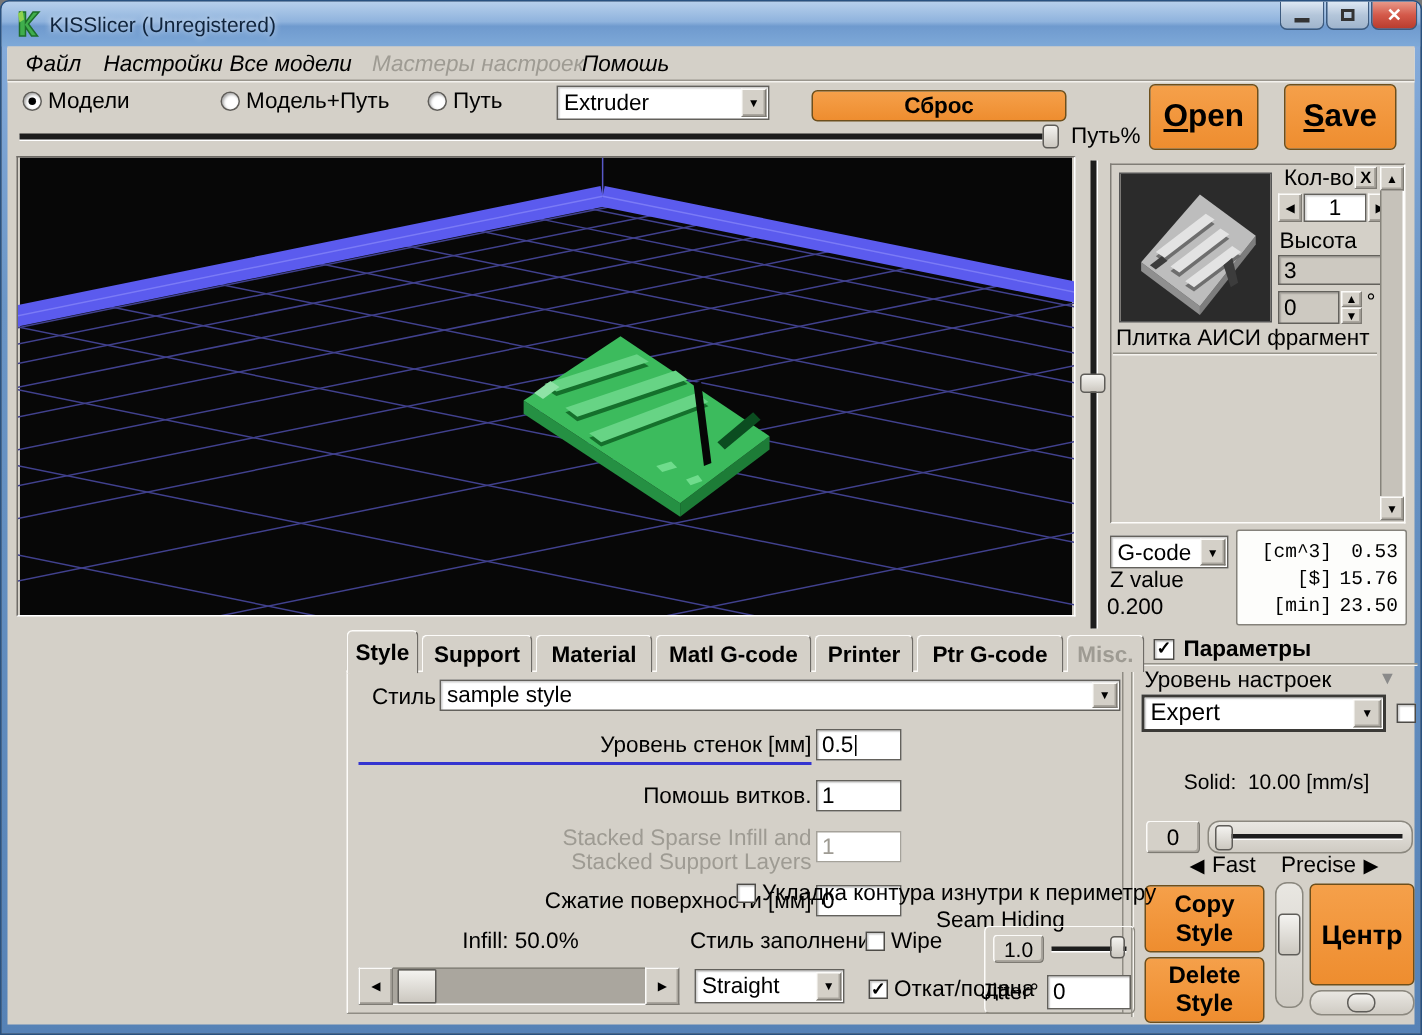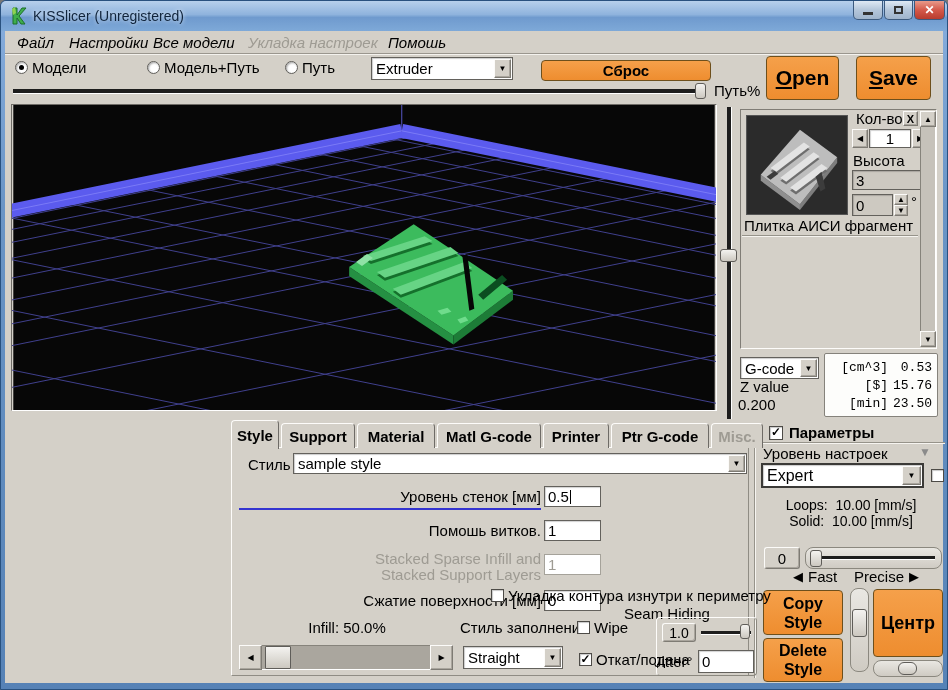--- a/index.html
+++ b/index.html
@@ -103,21 +103,21 @@
       <span>✕</span>
     </div>
   </div>
 
   <div class="client"></div>
 
   <div class="menubar"></div>
   <span class="menu-item" style="left:16px">Файл</span>
   <span class="menu-item" style="left:68px">Настройки</span>
   <span class="menu-item" style="left:152px">Все модели</span>
-  <span class="menu-item dis" style="left:247px">Укладка настроек</span>
+  <span class="menu-item dis" style="left:247px">Мастеры настроек</span>
   <span class="menu-item" style="left:387px">Помошь</span>
 
   <div class="radio sel" style="left:14px;top:60px"></div>
   <span class="lbl" style="left:31px;top:58px">Модели</span>
   <div class="radio" style="left:146px;top:60px"></div>
   <span class="lbl" style="left:163px;top:58px">Модель+Путь</span>
   <div class="radio" style="left:284px;top:60px"></div>
   <span class="lbl" style="left:301px;top:58px">Путь</span>
 
   <div class="combo" style="left:370px;top:56px;width:142px;height:23px">
@@ -340,21 +340,20 @@
   <div class="etch-v" style="left:753px;top:441px;height:236px"></div>
 
   <span class="lbl" style="left:762px;top:444px">Уровень настроек</span>
   <span class="abs tri" style="left:918px;top:444px">▼</span>
   <div class="combo" style="left:760px;top:462px;width:163px;height:25px;border:2px solid #3b3a37;font-size:16px">
     <span>Expert</span>
     <span class="arrow" style="width:19px">▼</span>
   </div>
   <div class="chk" style="left:930px;top:468px"></div>
 
-  <div class="lbl" style="left:758px;top:496px;width:184px;text-align:center;font-size:14px;white-space:pre">Loops:  10.00 [mm/s]</div>
   <div class="lbl" style="left:758px;top:512px;width:184px;text-align:center;font-size:14px;white-space:pre">Solid:  10.00 [mm/s]</div>
 
   <div class="sbtn" style="left:763px;top:546px;width:36px;height:22px;font-size:15px;border-radius:3px">0</div>
   <div class="slider-pad" style="left:804px;top:546px;width:137px;height:22px"></div>
   <div class="groove" style="left:812px;top:555px;width:122px;height:3px"></div>
   <div class="shandle" style="left:809px;top:549px;width:12px;height:17px"></div>
   <span class="lbl" style="left:792px;top:568px;font-size:13px">◀</span>
   <span class="lbl" style="left:807px;top:567px">Fast</span>
   <span class="lbl" style="left:853px;top:567px">Precise</span>
   <span class="lbl" style="left:908px;top:568px;font-size:13px">▶</span>

